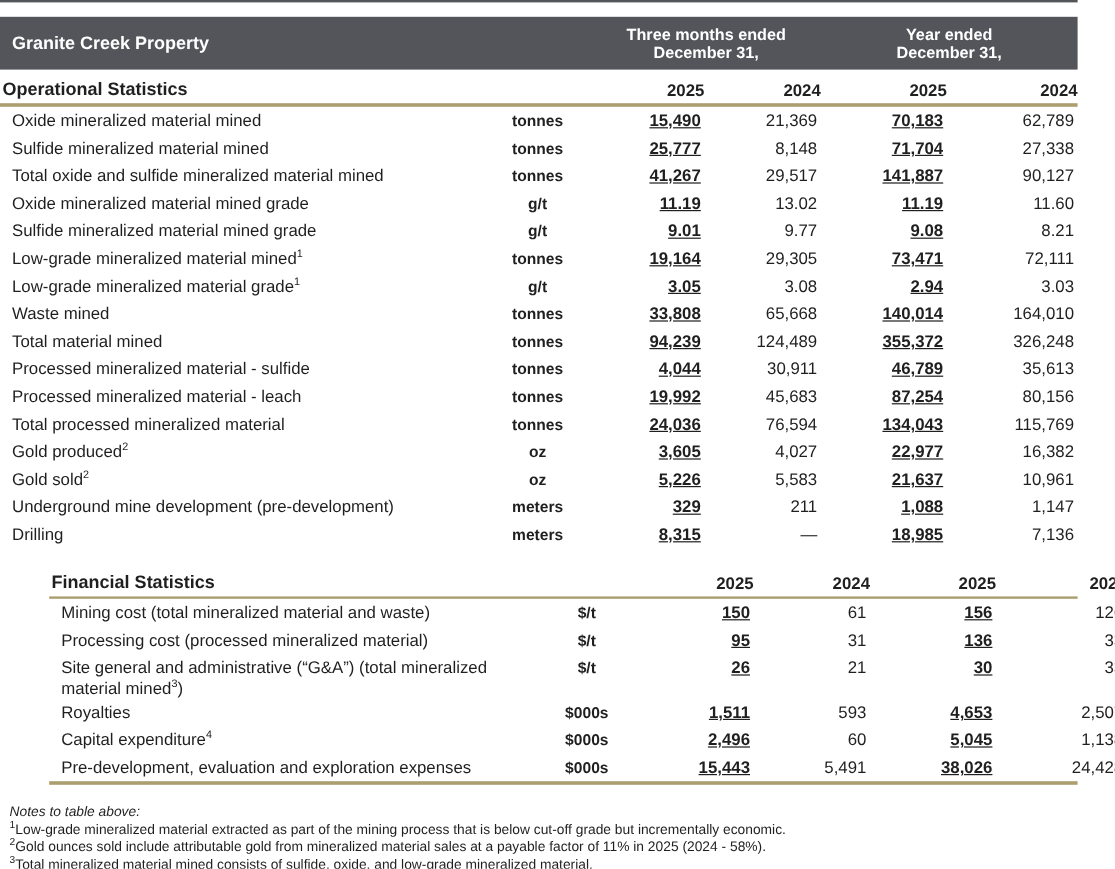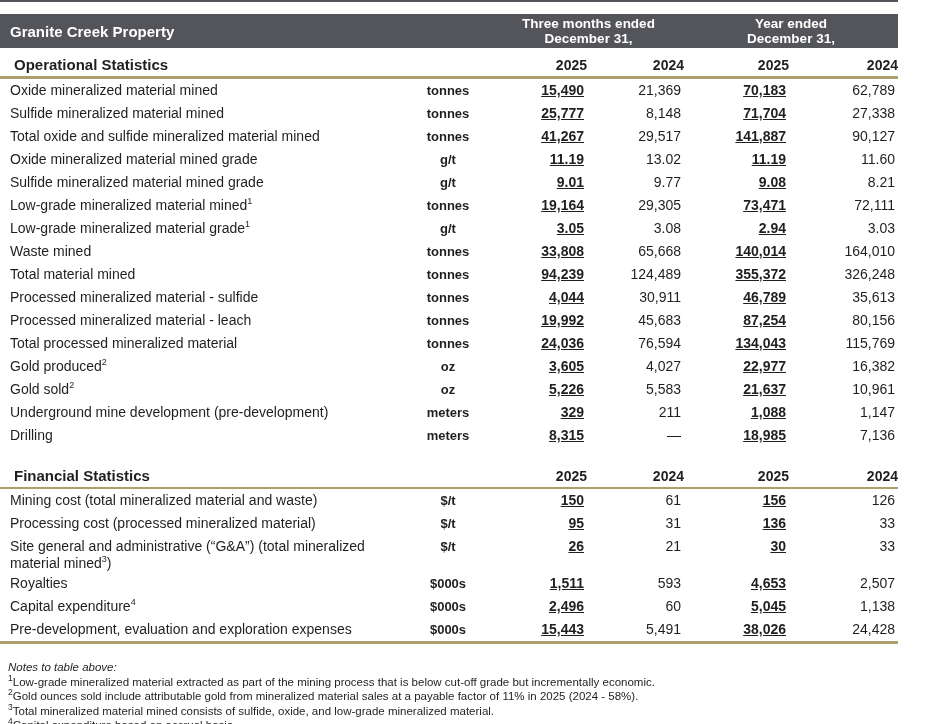--- a/index.html
+++ b/index.html
@@ -6,44 +6,44 @@
   html,body { margin:0; padding:0; }
   body {
     width:929px; height:724px; background:#ffffff; overflow:hidden;
     font-family:"Liberation Sans", sans-serif; color:#1f1f1f;
   }
   .table-wrap { width:898px; padding-top:0; }
 
   .toprule { height:2px; background:#54555a; margin-bottom:3px; }
 
   .band {
-    background:#54555a; height:34px; color:#ffffff;
+    background:#54555a; height:44px; color:#ffffff;
     display:grid; grid-template-columns:403px 90px 191px 214px; align-items:center;margin-top:12px;
   }
   .band-title { grid-column:1/3; font-weight:bold; font-size:15px; padding-left:10px; }
   .band-group { text-align:center; font-weight:bold; font-size:13.5px; line-height:15px; }
 
   .grid { display:grid; grid-template-columns:403px 90px 94px 97px 105px 109px; }
 
   .sec-head { padding:8px 0 3px 0; align-items:end; }
-  .sec-label { grid-column:1/3; font-weight:bold; font-size:15px; padding-left:14px; }
+  .sec-label { grid-column:1/3; font-weight:bold; font-size:15px; padding-left:2px; }
   .yr { text-align:right; font-weight:bold; font-size:14px; }
 
   .goldrule { height:3px; background:#ab9f70; }
   .goldrule.thin { height:2px; }
 
   .row { min-height:23px; align-items:start; }
   .cell { padding-top:3px; line-height:17px; font-size:14px; }
   .label { padding-left:10px; padding-right:4px; }
   .unit { text-align:center; font-weight:bold; font-size:13px; }
   .num { text-align:right; padding-right:3px; font-variant-numeric:tabular-nums; }
   .b { font-weight:bold;text-decoration:underline; }
   .sup { font-size:9px; vertical-align:super; line-height:0; }
 
-  .fin-section { margin-top:12px; }
+  .fin-section { margin-top:12px;margin-left:41px; }
 
   .notes { margin-top:16px; padding-left:8px; font-size:11.5px; line-height:14.6px; color:#1f1f1f; }
   .notes-title { font-style:italic; }
   .note-sup { font-size:8.5px; vertical-align:super; line-height:0; }
 </style>
 </head>
 <body>
 
 <div class="table-wrap">
 

